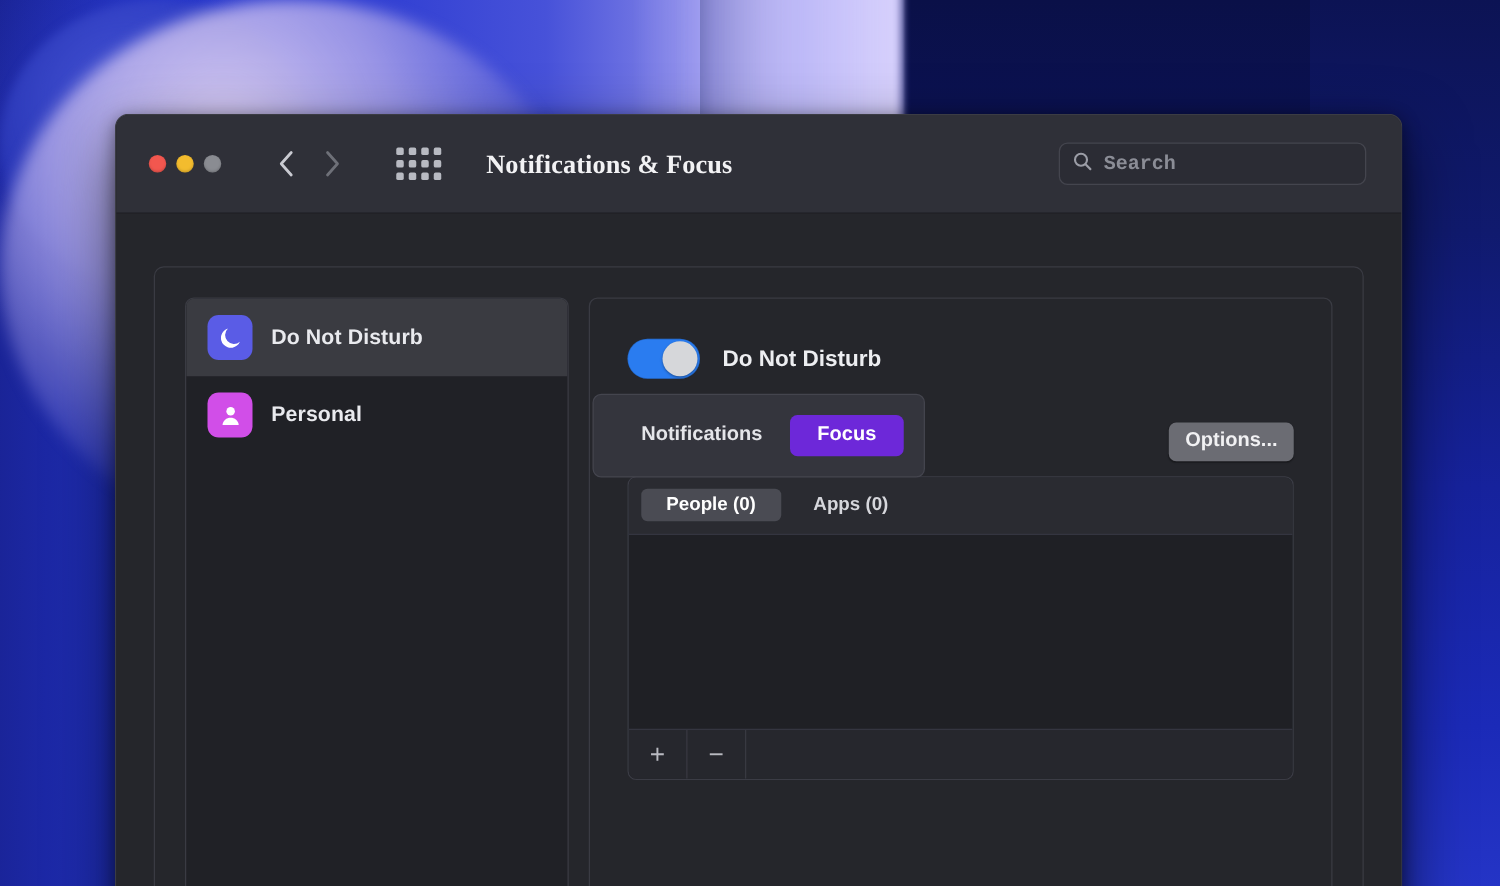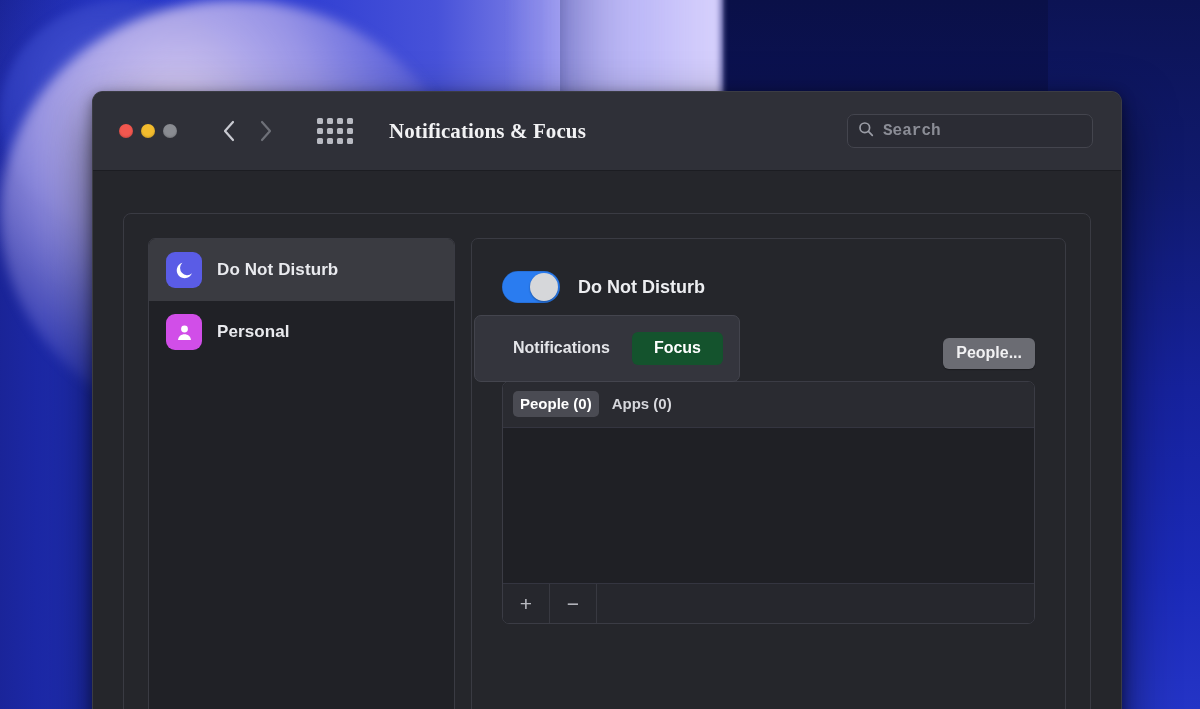--- a/index.html
+++ b/index.html
@@ -204,21 +204,21 @@
     padding: 6px 22px 7px 22px;
     color: #e4e5e9;
     background: transparent;
     border: none;
     cursor: default;
     font-family: "Liberation Sans", sans-serif;
     line-height: 20px;
     white-space: nowrap;
   }
   #segmented .seg.active {
-    background: #14532d;
+    background: #6d28d9;
     color: #ffffff;
     border-radius: 6px;
   }
 
   
   #card {
     position: relative;
     margin-top: 16px;
     height: 540px;
     border: 1px solid #3a3b43;
@@ -310,21 +310,21 @@
   }
   #list-tabs {
     display: flex; align-items: center; gap: 6px;
     padding: 9px 10px 10px 10px;
     background: #2a2b31;
     border-bottom: 1px solid #343540;
   }
   .list-tab {
     font-size: 15px; font-weight: bold;
     color: #d6d7dc;
-    padding: 4px 7px 5px;
+    padding: 4px 20px 5px;
     border-radius: 5px;
     background: transparent;
     border: none;
     font-family: "Liberation Sans", sans-serif;
     cursor: default;
     white-space: nowrap;
   }
   .list-tab.active { background: #4a4b53; color: #ffffff; }
   #list-body { flex: 1; background: #1f2025; }
 
@@ -455,21 +455,21 @@
 
           <div class="toggle-row">
             <span class="switch">
               <span class="knob"></span>
             </span>
             <span class="toggle-label">Do Not Disturb</span>
           </div>
 
           <div class="allowed-row">
             <span class="allowed-label">Allowed Notifications From:</span>
-            <button id="options-button">People...</button>
+            <button id="options-button">Options...</button>
           </div>
 
           <div id="listbox">
             <div id="list-tabs">
               <button class="list-tab active">People (0)</button>
               <button class="list-tab">Apps (0)</button>
             </div>
             <div id="list-body"></div>
             <div id="list-footer">
               <button class="foot-btn">+</button>

